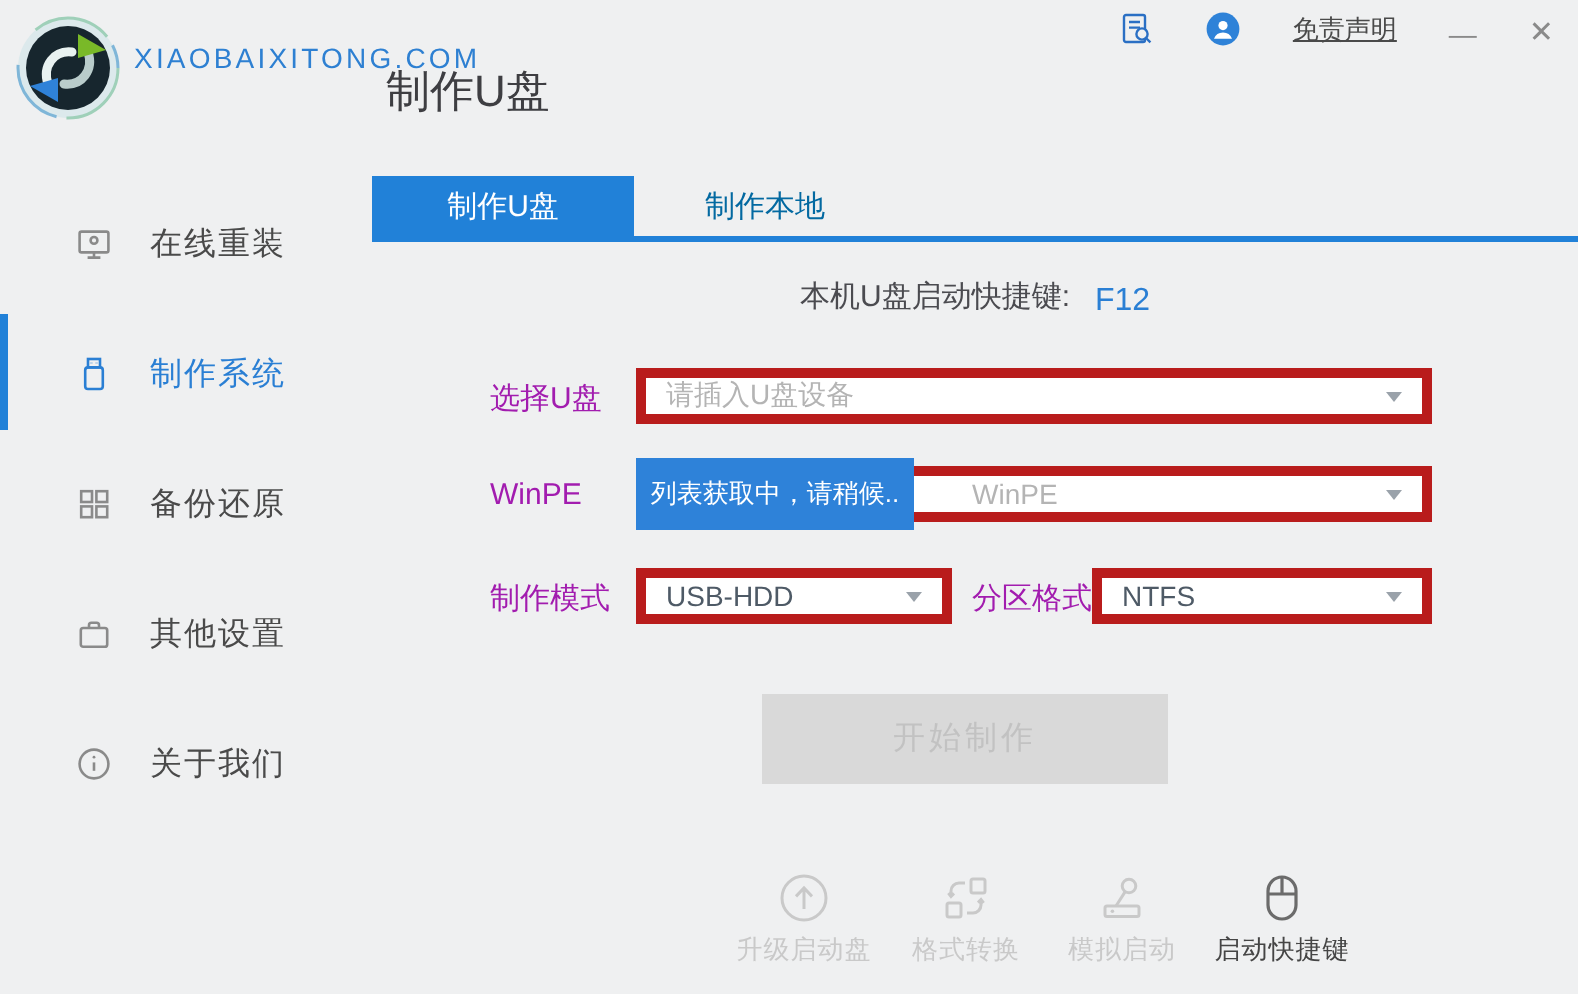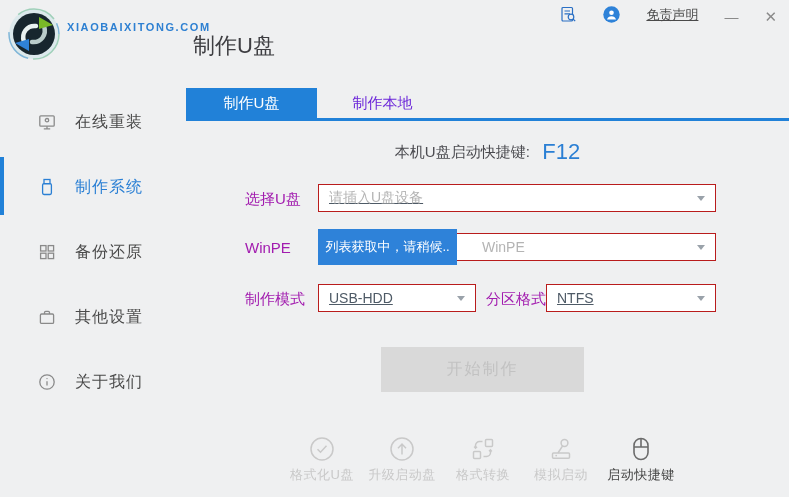--- a/index.html
+++ b/index.html
@@ -4,49 +4,49 @@
 <style>
   * { margin:0; padding:0; box-sizing:border-box; }
   html,body { background:#eef0f1; }
   body { font-family:"Liberation Sans","DejaVu Sans",sans-serif; }
   .app { position:relative; width:789px; height:497px; background:#eff0f1; overflow:hidden; }
 
   
   .logo { position:absolute; left:8px; top:8px; width:52px; height:52px; }
   .brand { position:absolute; left:67px; top:19px; color:#2e80d2; }
   .brand-name { font-size:26px; font-weight:bold; letter-spacing:2px; line-height:28px; }
-  .brand-domain { font-size:11px; font-weight:bold; letter-spacing:1.6px; margin-top:2px; }
+  .brand-domain { font-size:14px; font-weight:normal; letter-spacing:1.6px; margin-top:2px; }
   .page-title { position:absolute; left:193px; top:31px; font-size:22px; color:#3e3e42; }
 
   .top-controls { position:absolute; top:6px; right:12px; display:flex; align-items:flex-start; gap:26px; height:22px; }
   .disclaimer { font-size:13px; color:#4a4a4a; text-decoration:underline; cursor:pointer; }
   .win-btn { font-size:14px; color:#8a8a8a; cursor:pointer; line-height:22px; }
   .win-btn.close { font-size:15px; }
 
   
   .sidebar-item { position:absolute; left:0; width:186px; height:24px; display:flex; align-items:center; cursor:pointer; }
   .sidebar-item .s-icon { position:absolute; left:38px; width:18px; height:18px; }
   .sidebar-item .s-label { position:absolute; left:75px; font-size:16px; color:#4a4a4a; letter-spacing:1px; }
   .sidebar-item.active .s-label { color:#2a7fd4; }
   .active-bar { position:absolute; left:0; top:157px; width:4px; height:58px; background:#2181d8; }
 
   
   .tabbar { position:absolute; left:186px; top:88px; width:603px; height:33px; }
   .tab { position:absolute; top:0; height:30px; width:131px; display:flex; align-items:center; justify-content:center; font-size:15px; cursor:pointer; }
   .tab.t1 { left:0; background:#2181d8; color:#fff; }
-  .tab.t2 { left:131px; color:#6d28d9; }
+  .tab.t2 { left:131px; color:#0369a1; }
   .tab-underline { position:absolute; left:0; right:0; top:30px; height:3px; background:#2181d8; }
 
   
   .hotkey-line { position:absolute; left:186px; top:139px; width:603px; text-align:center; }
   .hotkey-label { font-size:15px; color:#4b4b50; vertical-align:baseline; }
-  .hotkey-value { font-size:22px; color:#2a7fd4; margin-left:8px; vertical-align:-2px; }
+  .hotkey-value { font-size:16px; color:#2a7fd4; margin-left:8px; vertical-align:-2px; }
 
   .form-label { position:absolute; font-size:15px; color:#a21caf; }
-  .dropdown { position:absolute; background:#fff; border:1px solid #b91c1c; display:flex; align-items:center; padding:0 10px; font-size:14px; color:#4e5a66; cursor:pointer;text-decoration:underline; }
+  .dropdown { position:absolute; background:#fff; border:5px solid #b91c1c; display:flex; align-items:center; padding:0 10px; font-size:14px; color:#4e5a66; cursor:pointer; }
   .dropdown .ph { color:#b4b4b4; }
   .caret { position:absolute; right:10px; top:50%; margin-top:-2px; width:0; height:0;
            border-left:4px solid transparent; border-right:4px solid transparent; border-top:5px solid #9aa2aa; }
 
   .lbl-udisk { left:245px; top:190px; }
   .dd-udisk  { left:318px; top:184px; width:398px; height:28px; }
   .lbl-winpe { left:245px; top:239px; }
   .dd-winpe  { left:318px; top:233px; width:398px; height:28px; }
   .dd-winpe .winpe-val { position:absolute; left:163px; color:#b4b4b4; }
   .loading-tooltip { position:absolute; left:318px; top:229px; width:139px; height:36px; background:#2e82d9;
@@ -199,29 +199,20 @@
   </div>
 
   <div class="form-label lbl-part">分区格式</div>
   <div class="dropdown dd-part">
     <span>NTFS</span>
     <span class="caret"></span>
   </div>
 
   <button class="start-btn" disabled="">开始制作</button>
 
-  <div class="tool tool1">
-    <span class="t-icon">
-      <svg width="26" height="26" viewBox="0 0 26 26" fill="none" stroke="currentColor" stroke-width="1.5">
-        <circle cx="13" cy="13" r="11"></circle>
-        <path d="M8.5 13.2l3 3 6-6.4"></path>
-      </svg>
-    </span>
-    <span class="t-label">格式化U盘</span>
-  </div>
 
   <div class="tool tool2">
     <span class="t-icon">
       <svg width="26" height="26" viewBox="0 0 26 26" fill="none" stroke="currentColor" stroke-width="1.5">
         <circle cx="13" cy="13" r="11"></circle>
         <path d="M13 18.5v-10 M9 12.2l4-4.2 4 4.2"></path>
       </svg>
     </span>
     <span class="t-label">升级启动盘</span>
   </div>

